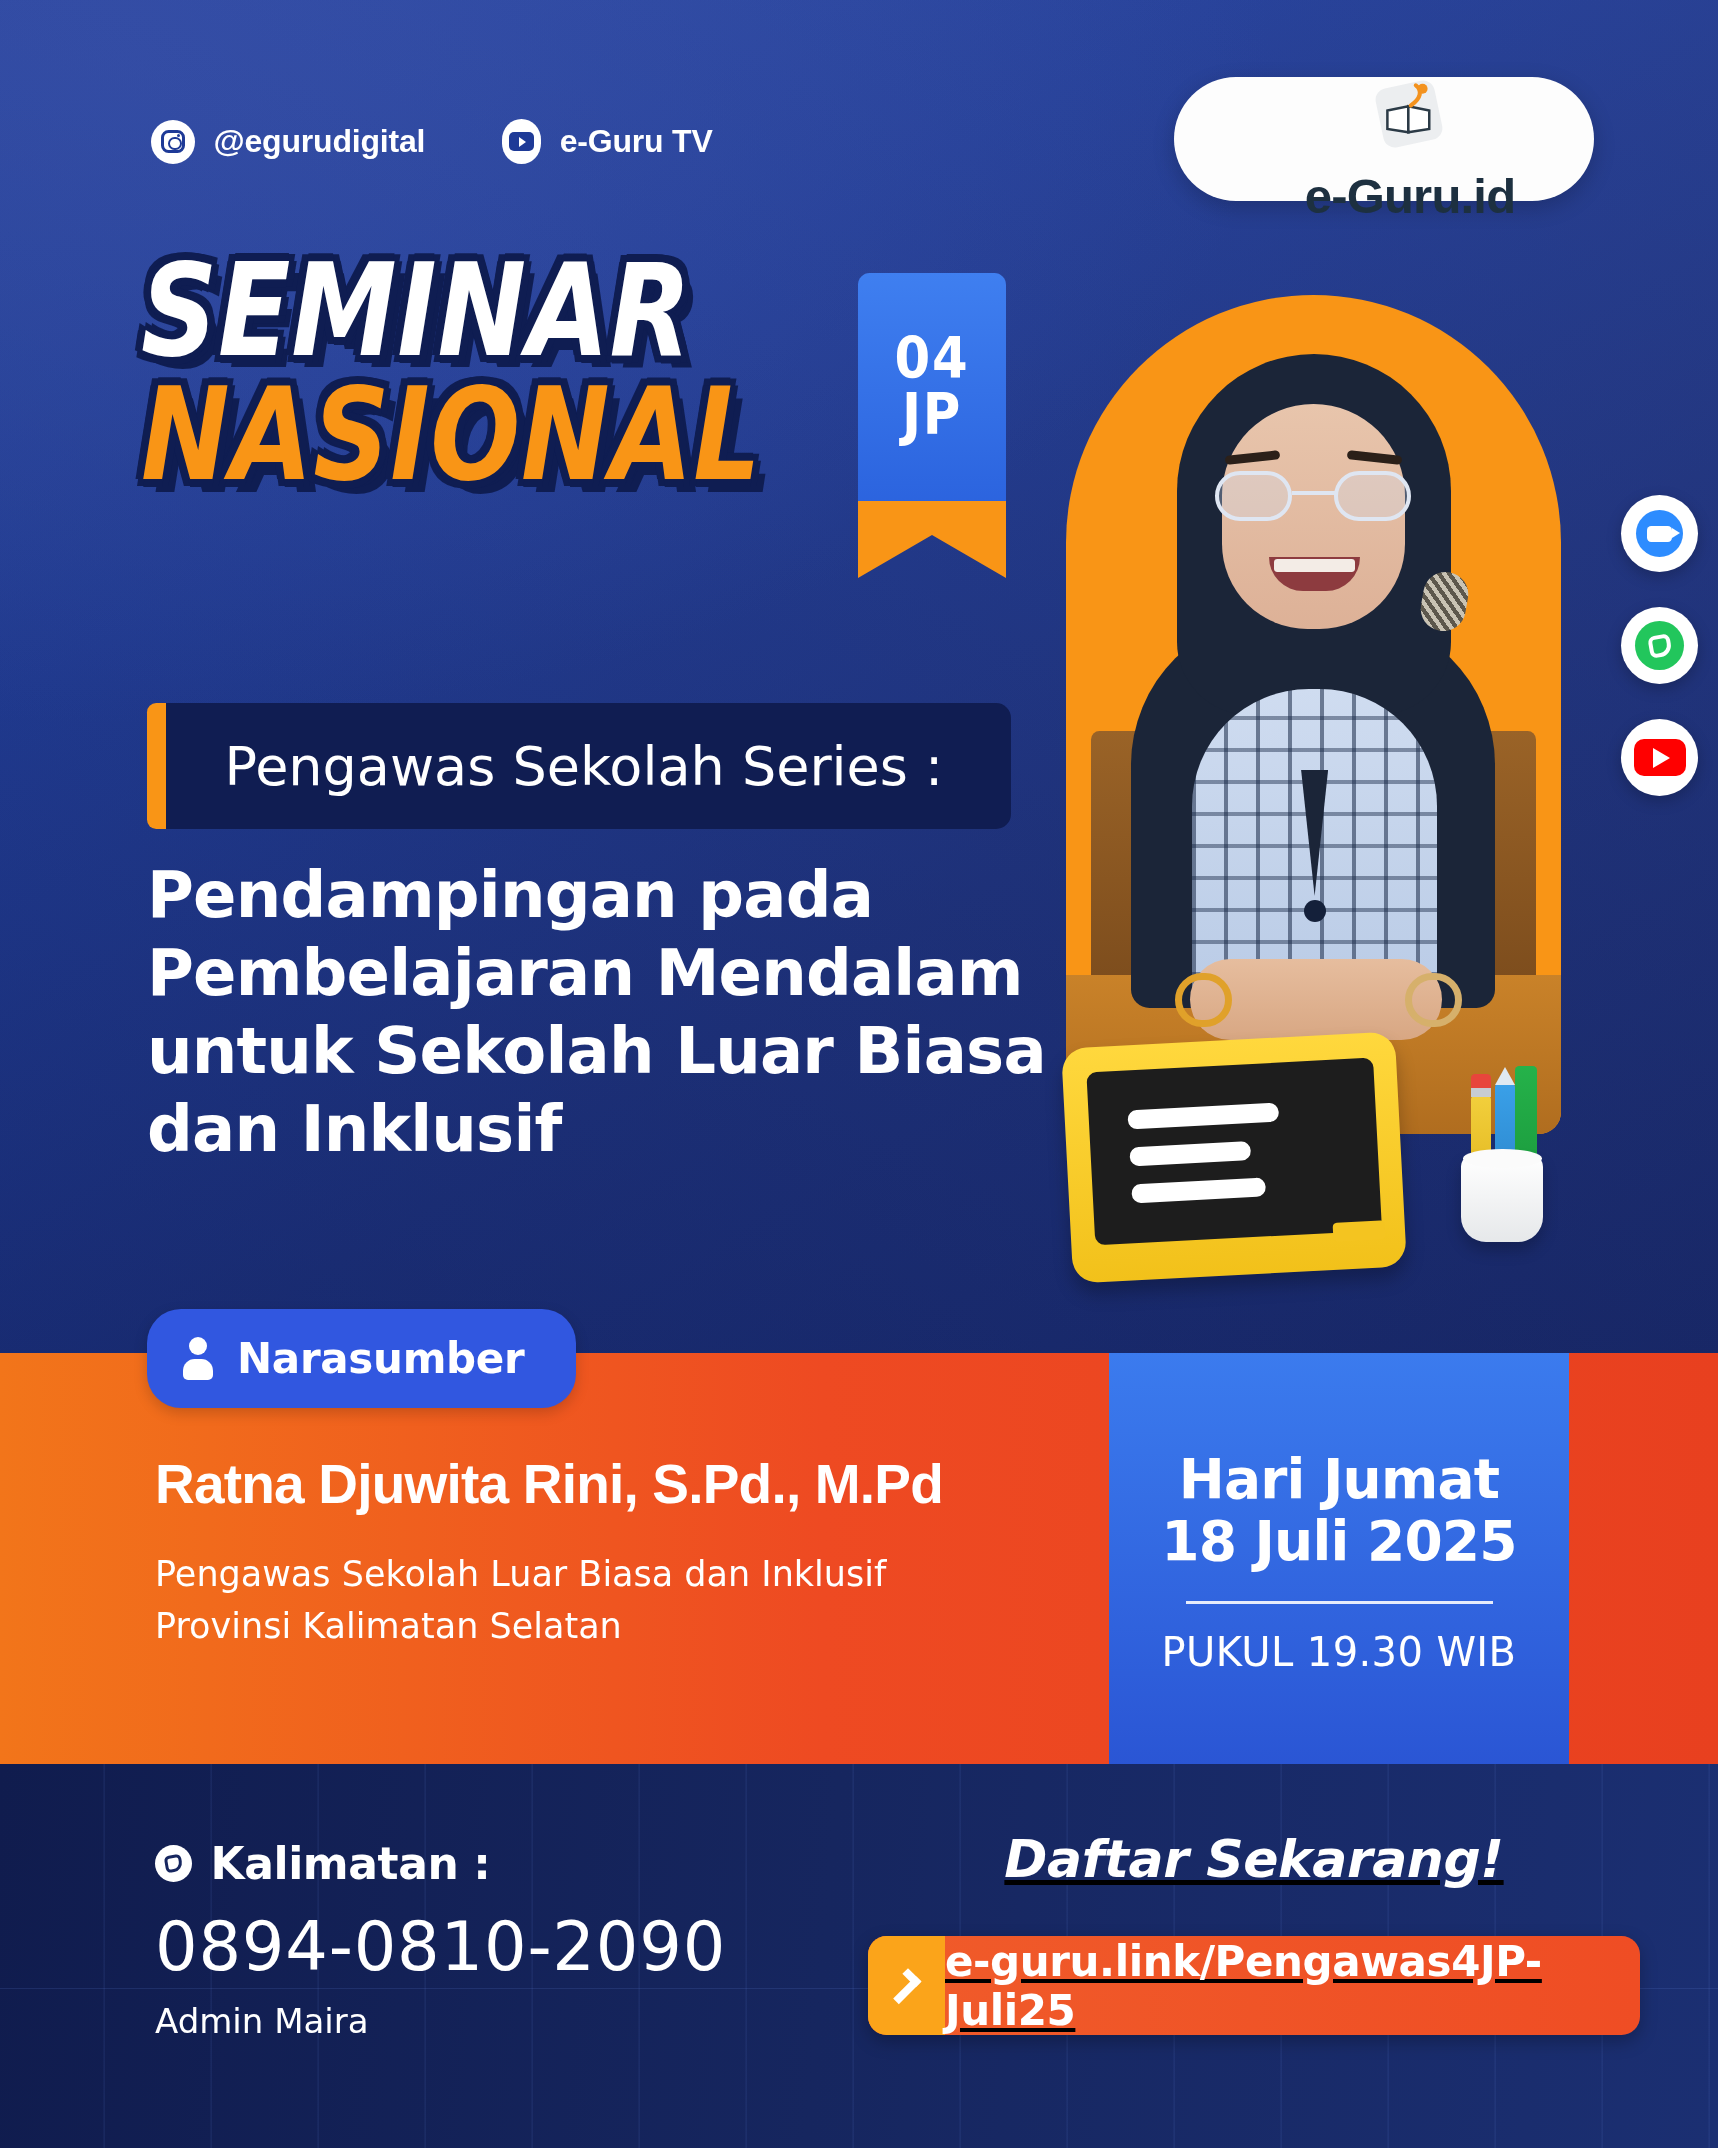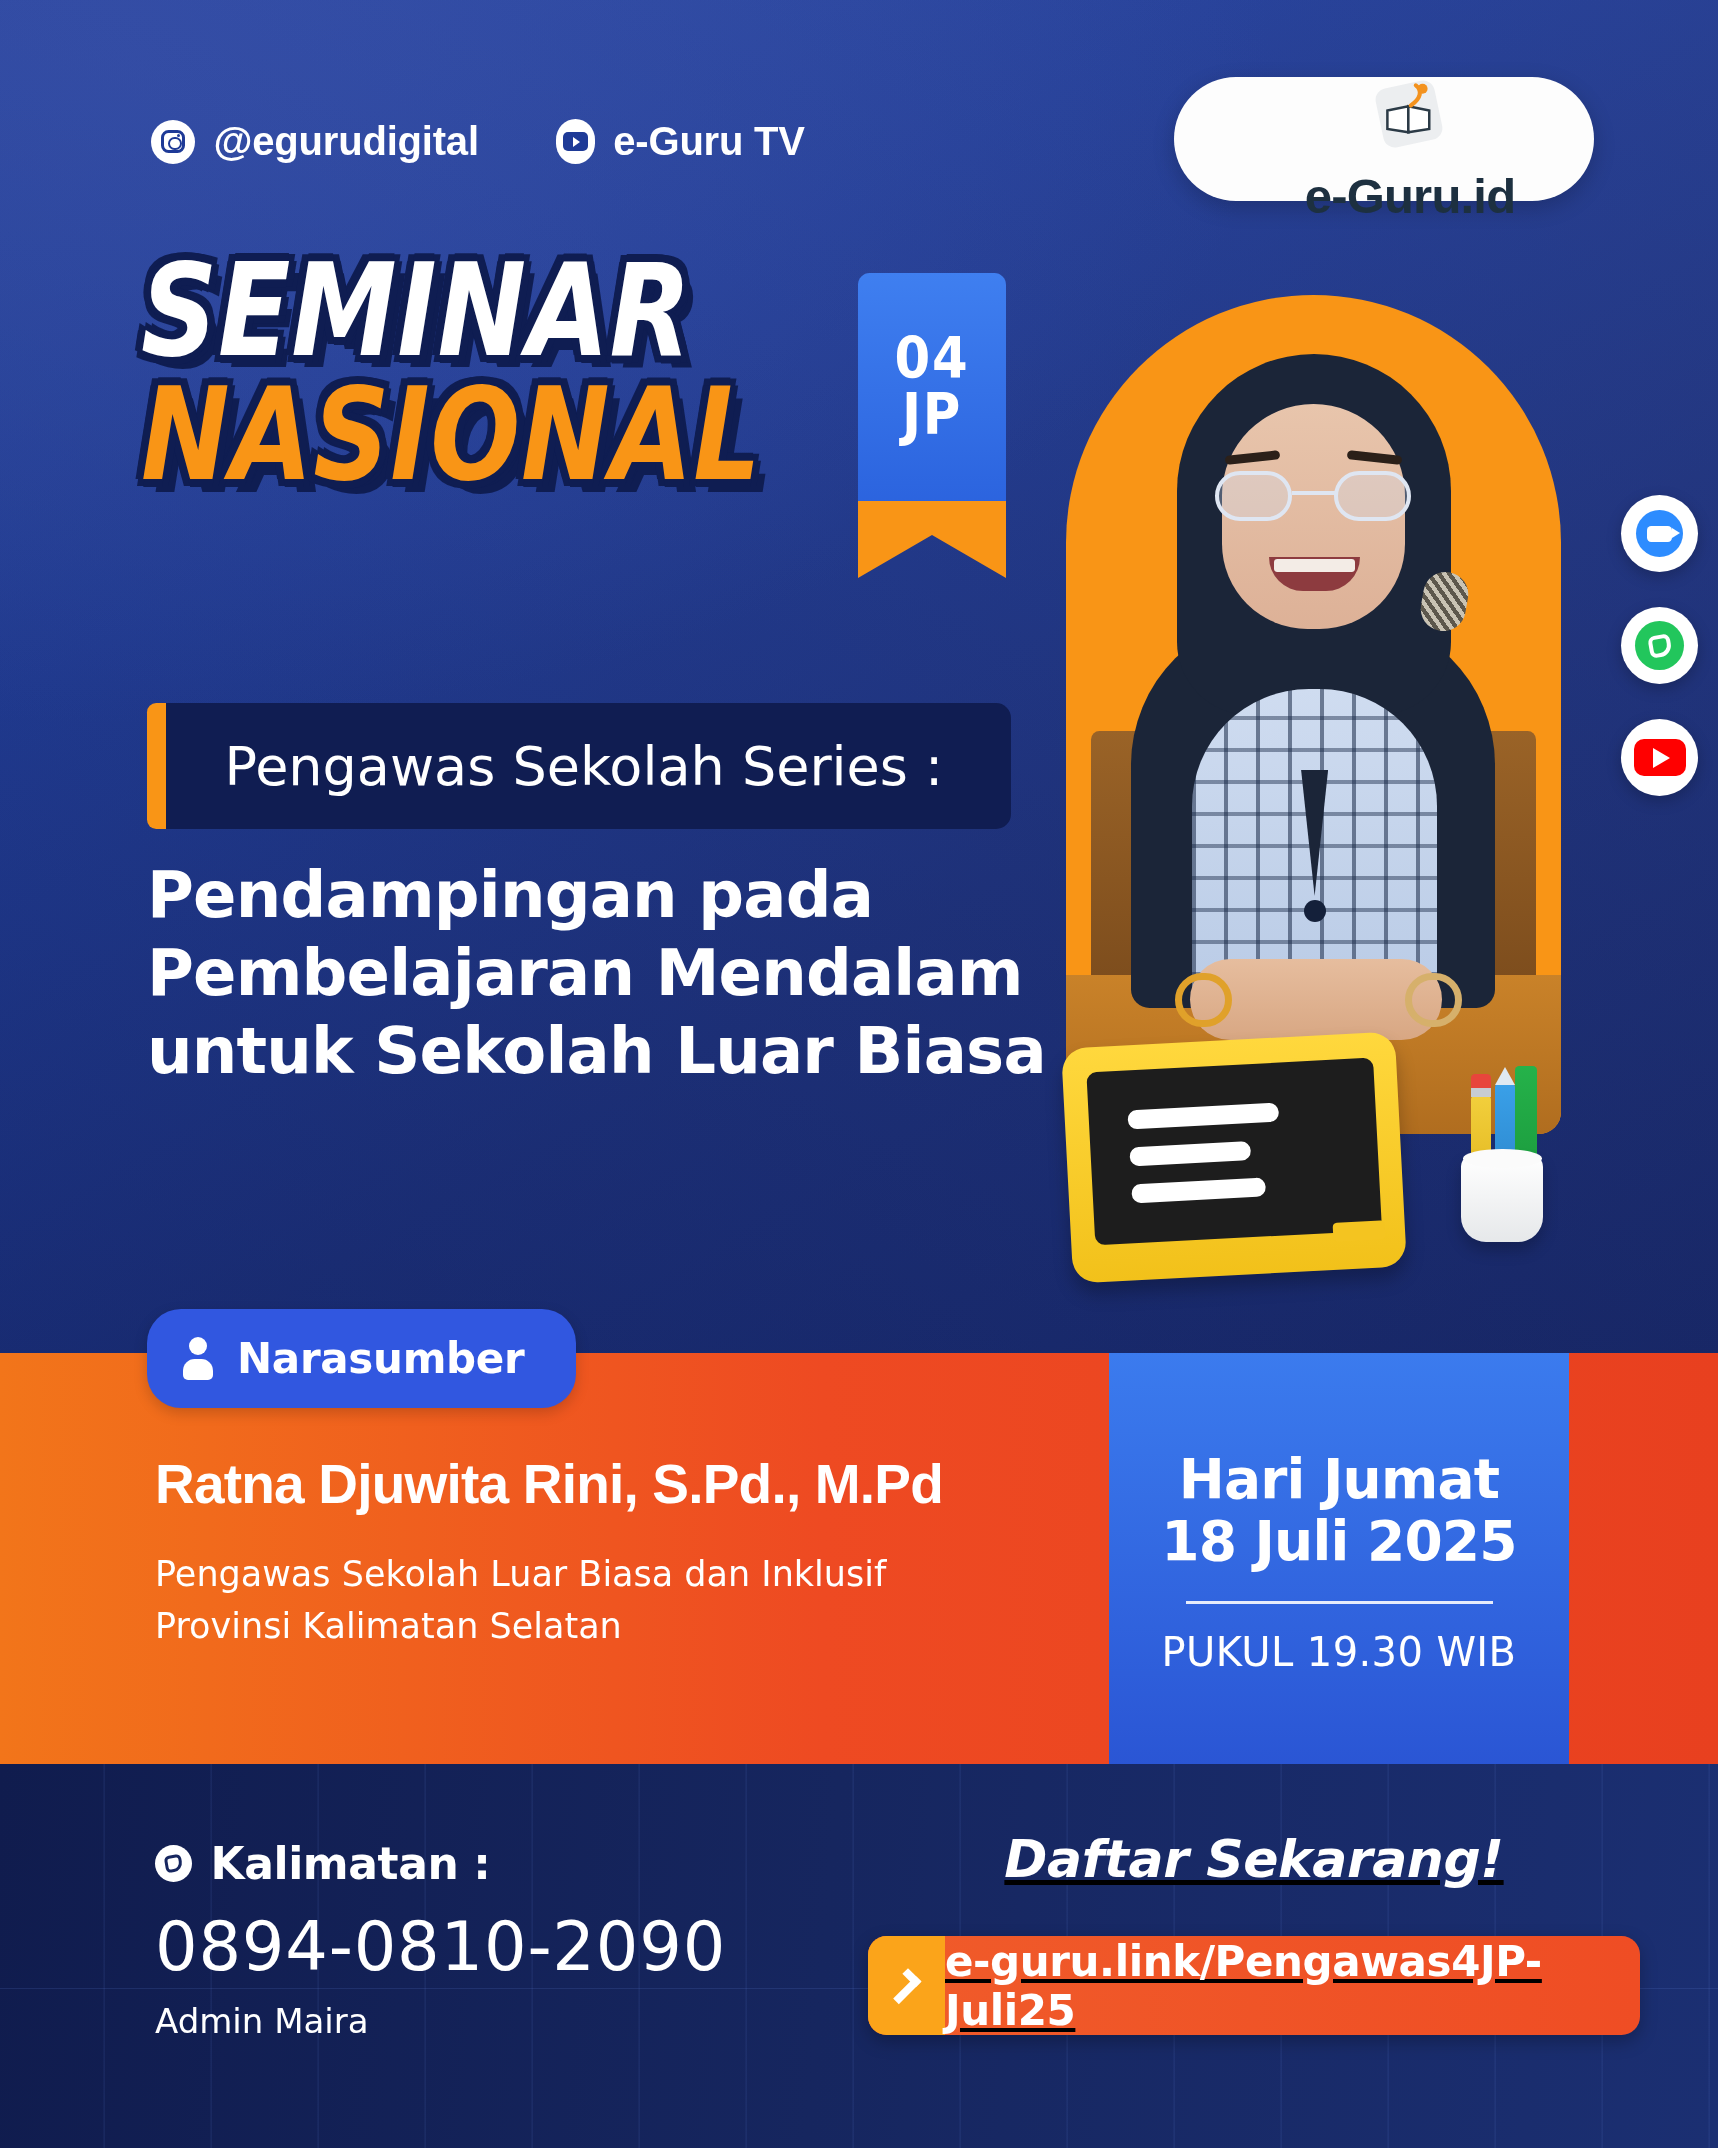--- a/index.html
+++ b/index.html
@@ -31,21 +31,21 @@
   }
 
   
   .social-row {
     position:absolute; left:151px; top:119px;
     display:flex; align-items:center; gap:77px;
     z-index:6;
   }
   .social-item { display:flex; align-items:center; gap:18.5px; }
   .social-item .s-label {
-    color:#ffffff; font-size:40px; font-weight:700; letter-spacing:-0.2px;
+    color:#ffffff; font-size:32px; font-weight:700; letter-spacing:-0.2px;
     white-space:nowrap;
   }
   .ig-badge {
     width:44px; height:44px; border-radius:50%; background:#fff;
     display:flex; align-items:center; justify-content:center; flex:0 0 auto;
   }
   .ig-badge .ig-sq {
     width:23.5px; height:23.5px; border:3.4px solid #1e3a97; border-radius:7.6px;
     position:relative;
   }
@@ -540,20 +540,21 @@
     <div class="bar"></div>
     <div class="body">
         <span>Pengawas Sekolah Series :</span>
       </div>
   </div>
 
   <div class="headline">
     <div class="h-row">Pendampingan pada</div>
     <div class="h-row">Pembelajaran Mendalam</div>
     <div class="h-row">untuk Sekolah Luar Biasa</div>
+    <div class="h-row">dan Inklusif</div>
   </div>
 
   <div class="photo-wrap">
     <div class="arch">
       <div class="ph-chairback"></div>
       <div class="ph-desk"></div>
       <div class="ph-body"></div>
       <div class="ph-hijab"></div>
       <div class="ph-face"></div>
       <div class="ph-brow l"></div>

